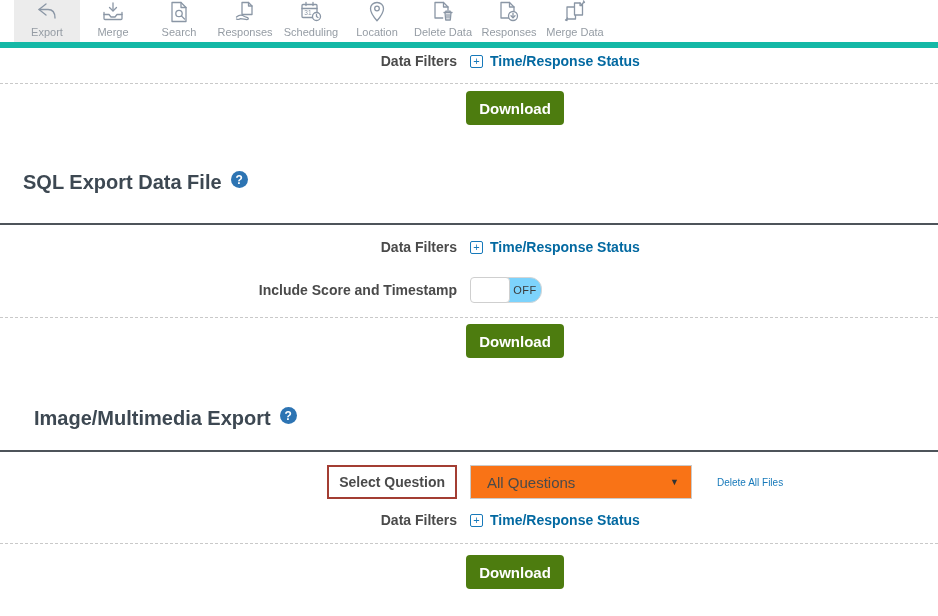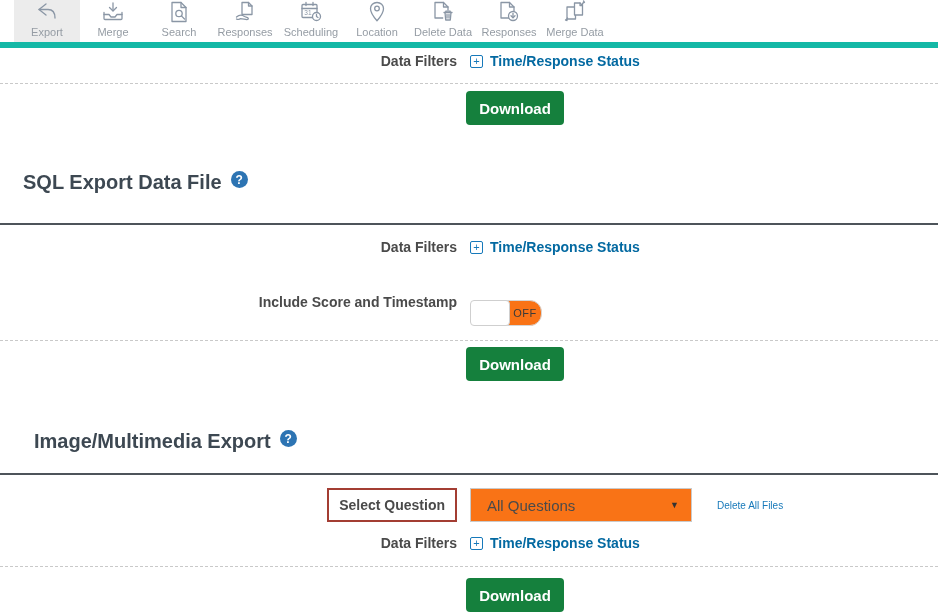--- a/index.html
+++ b/index.html
@@ -35,21 +35,21 @@
     display:inline-flex; align-items:center; justify-content:center;
     width:13px; height:13px; margin-right:7px;
     border:1px solid #1779ba; border-radius:2px;
     color:#1779ba; font-size:11px; line-height:11px;
   }
   .trs-link { color:#0369a1; font-weight:bold; font-size:14px; text-decoration:none; cursor:pointer; line-height:18px; }
   .dashed-divider { border-top:1px dashed #c9c9c9; height:0; }
   .btn-row { padding-left:466px; }
   .download-btn {
     width:98px; height:34px;
-    background:#15803d; color:#ffffff;
+    background:#4d7c0f; color:#ffffff;
     font-family:inherit; font-weight:bold; font-size:15px;
     border:none; border-radius:4px; cursor:pointer;
   }
   
   .section-title {
     display:flex; align-items:flex-start;
     margin:16px; padding-left:7px;
     font-size:20px; font-weight:600; color:#3d4852; line-height:22px;
   }
   .help-icon {
@@ -70,23 +70,22 @@
   .panel-sql .btn-row { margin-top:6px; }
   .title-sql { margin-top:46px; }
   .title-media { margin-top:49px;padding-left:18px; }
   .panel-media { margin-top:21px; padding-top:13px; }
   .panel-media .row-filters { margin-top:12px; }
   .panel-media .dashed-divider { margin-top:14px; }
   .panel-media .btn-row { margin-top:11px; }
   
   .toggle {
     position:relative; width:72px; height:26px;
-    background:#f97316; border:1px solid #d6d6d6; border-radius:12px;
+    background:#7dd3fc; border:1px solid #d6d6d6; border-radius:12px;
     cursor:pointer;
-    margin-top:23px;
   }
   .toggle-knob {
     position:absolute; left:-1px; top:-1px;
     width:40px; height:26px;
     background:#ffffff; border:1px solid #cfcfcf; border-radius:4px;
   }
   .toggle-state {
     position:absolute; right:0; top:0; width:32px; height:24px;
     display:flex; align-items:center; justify-content:center;
     font-size:11px; color:#3a3a3a; letter-spacing:.5px;

